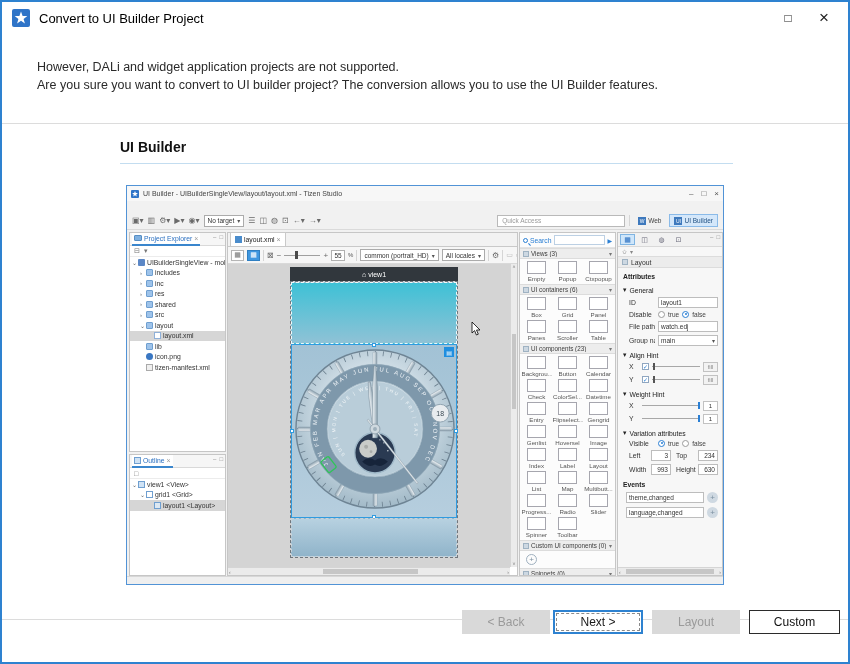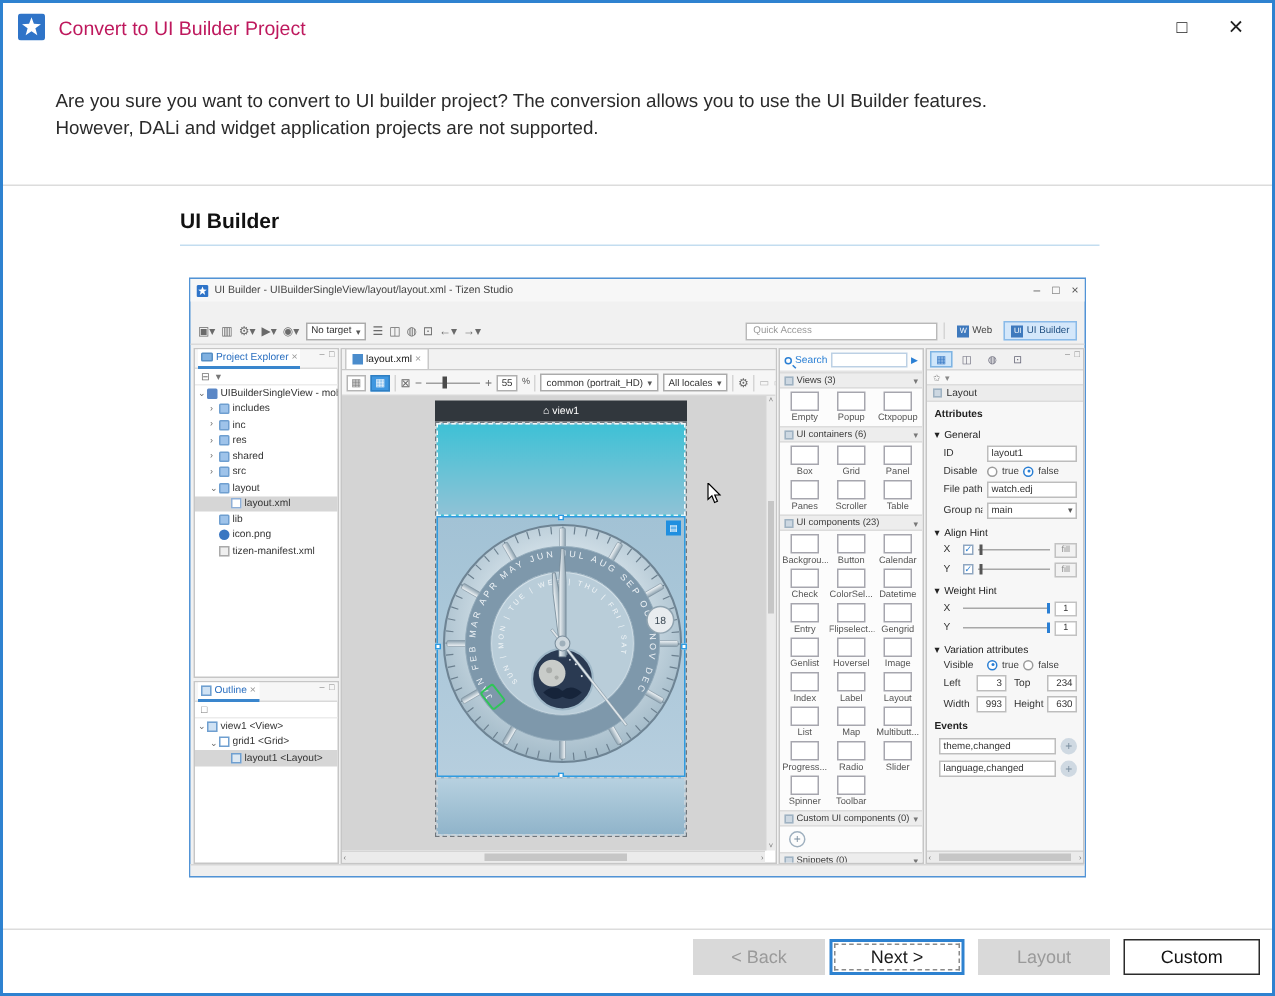--- a/index.html
+++ b/index.html
@@ -1,30 +1,30 @@
 <!DOCTYPE html>
 <html><head>
 <meta charset="utf-8">
 <style>
 *{margin:0;padding:0;box-sizing:border-box}
 body{width:850px;height:664px;font-family:"Liberation Sans",sans-serif;background:#fff}
 .dlg{position:relative;width:850px;height:664px;background:#fff;border:2px solid #2e82d0;overflow:hidden}
 .tbar{position:absolute;left:0;top:0;right:0;height:32px;display:flex;align-items:center}
 .appico{width:18px;height:18px;margin-left:10px;flex:none}
-.ttl{margin-left:9px;font-size:13px;color:#be185d}
+.ttl{margin-left:9px;font-size:13px;color:#000000}
 .wbtn{position:absolute;top:2px;width:36px;height:28px;display:flex;align-items:center;justify-content:center;color:#222;cursor:default}
 .wmax{right:42px;font-size:12px}
 .wclose{right:6px;font-size:17px}
 .msg{position:absolute;left:35px;top:56px;font-size:12.5px;color:#2a2a2a;line-height:18px}
 .sep{position:absolute;height:1px;background:#dcdcdc}
 .sep1{left:0;right:0;top:121px}
 .sep2{left:118px;width:613px;top:161px;background:#c3ddf0}
 .sep3{left:0;right:0;top:617px}
 .h1{position:absolute;left:118px;top:137px;font-size:14px;font-weight:bold;color:#111}
-.btn{position:absolute;top:624px;height:24px;font-size:12px;display:flex;align-items:center;justify-content:center}
+.btn{position:absolute;top:608px;height:24px;font-size:12px;display:flex;align-items:center;justify-content:center}
 .btn.back{left:460px;width:88px;background:#d9d9d9;color:#9a9a9a}
 .btn.next{left:551px;width:90px;background:#fff;border:2px solid #2e82d0;color:#1a1a1a;outline:1px dashed #8a8a8a;outline-offset:-4px}
 .btn.finish{left:650px;width:88px;background:#d9d9d9;color:#9a9a9a}
 .btn.cancel{left:747px;width:91px;background:#fff;border:1px solid #2b2b2b;color:#111}
 
 .studio{position:absolute;left:124px;top:183px;width:598px;height:400px;border:1px solid #5193d6;background:#f1f1f1;font-size:7px;color:#333}
 .stb{position:absolute;left:0;top:0;right:0;height:15px;display:flex;align-items:center;background:#f7f7f7}
 .sico{width:8px;height:8px;margin-left:4px;flex:none}
 .sttl{margin-left:4px;font-size:7px;color:#444;white-space:nowrap}
 .swc{position:absolute;right:4px;top:3px;display:flex;gap:8px;font-size:8px;color:#555}
@@ -153,22 +153,22 @@
     <svg class="appico" viewBox="0 0 18 18">
       <rect x="0" y="0" width="18" height="18" rx="2" fill="#2f74c8"></rect>
       <polygon points="9,2.5 10.6,6.9 15.3,7.1 11.6,9.9 12.9,14.5 9,11.8 5.1,14.5 6.4,9.9 2.7,7.1 7.4,6.9" fill="#fff"></polygon>
     </svg>
     <span class="ttl">Convert to UI Builder Project</span>
     <span class="wbtn wmax">□</span>
     <span class="wbtn wclose">×</span>
   </div>
 
   <div class="msg">
+    <div>However, DALi and widget application projects are not supported.</div>
     <div>Are you sure you want to convert to UI builder project? The conversion allows you to use the UI Builder features.</div>
-    <div>However, DALi and widget application projects are not supported.</div>
   </div>
 
   <div class="sep sep1"></div>
   <div class="h1">UI Builder</div>
   <div class="sep sep2"></div>
 
   <div class="studio">
 
     <div class="stb">
       <svg class="sico" viewBox="0 0 8 8">

